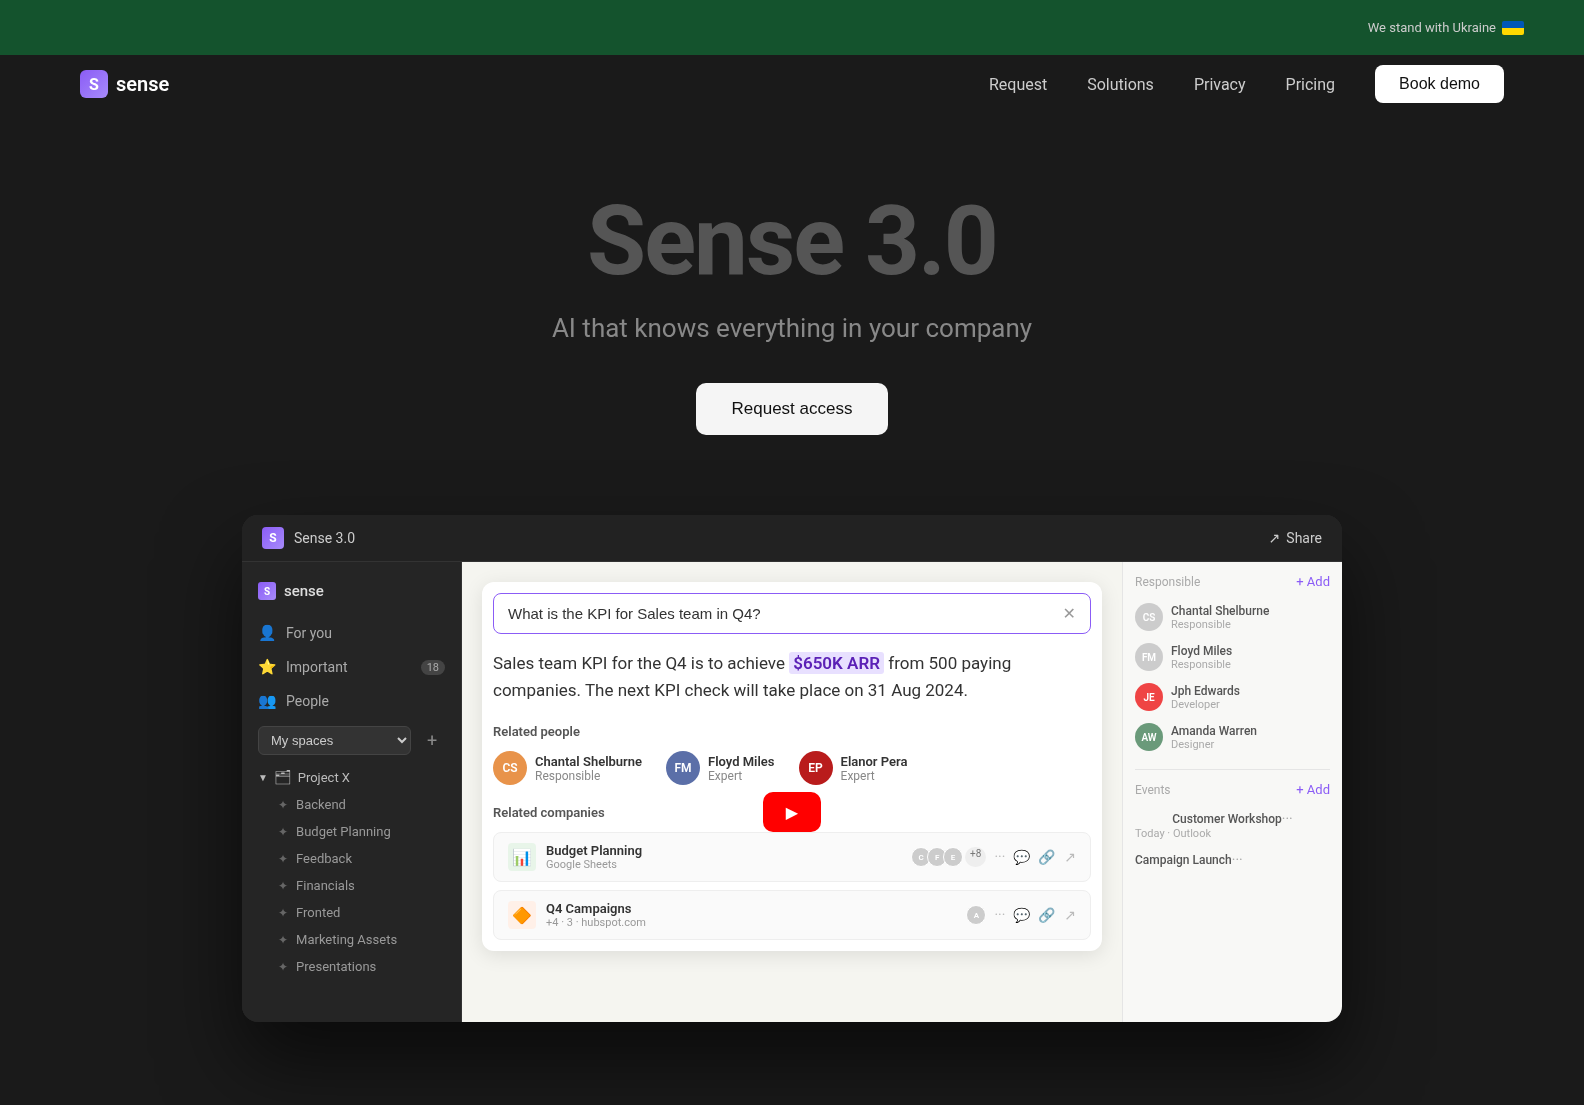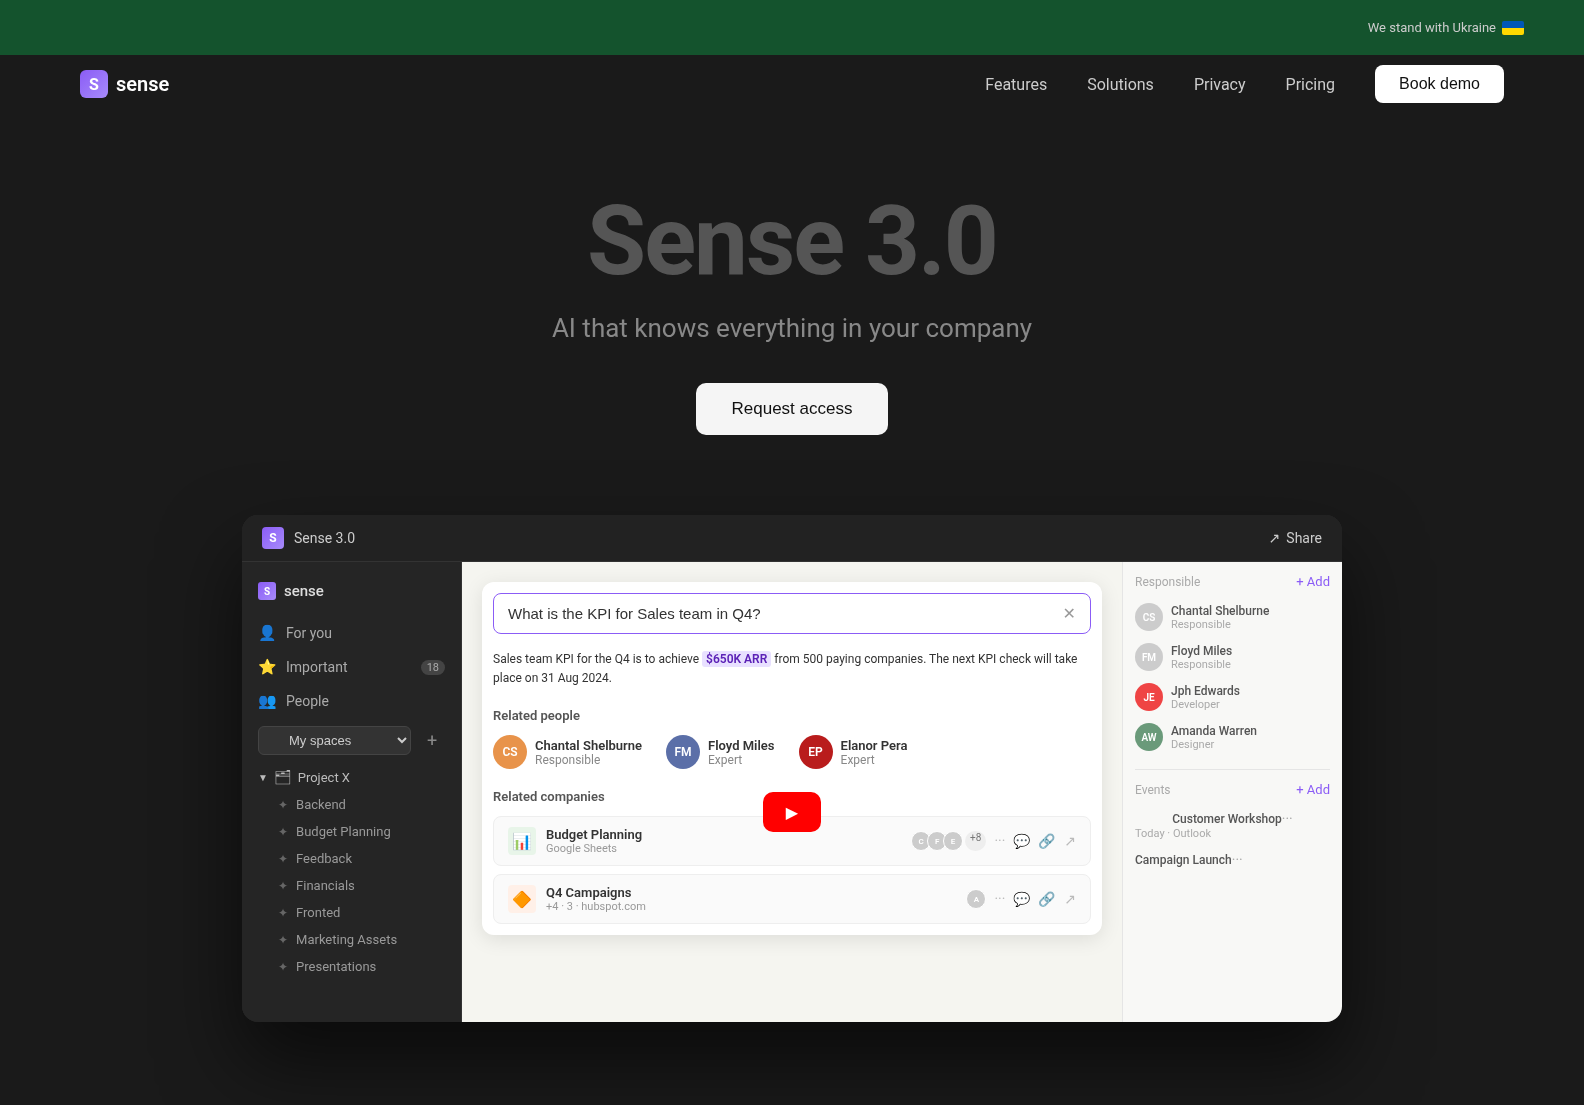--- a/index.html
+++ b/index.html
@@ -221,21 +221,21 @@
       padding: 8px 16px;
       display: flex;
       align-items: center;
       gap: 8px;
     }
     .spaces-select {
       flex: 1;
       background: #333;
       border: 1px solid #444;
       color: #ccc;
-      padding: 5px 26px;
+      padding: 5px 8px;
       border-radius: 6px;
       font-size: 13px;
       cursor: pointer;
     }
     .spaces-add {
       color: #888;
       cursor: pointer;
       font-size: 18px;
       width: 26px;
       height: 26px;
@@ -297,21 +297,21 @@
       font-size: 15px;
       color: #333;
       background: transparent;
     }
     .search-close {
       color: #999;
       cursor: pointer;
       font-size: 16px;
     }
     .answer-text {
-      font-size: 12px;
+      font-size: 17px;
       color: #333;
       line-height: 1.6;
       margin-bottom: 20px;
     }
     .highlight {
       background: #e8e0ff;
       color: #5b21b6;
       padding: 1px 4px;
       border-radius: 3px;
       font-weight: 600;
@@ -479,21 +479,21 @@
     <span class="ukraine-flag"></span>
   </div>
 </div>
 
 <nav>
   <div class="logo">
     <div class="logo-icon">S</div>
     <span>sense</span>
   </div>
   <div class="nav-links">
-    <a class="nav-link">Features</a>
+    <a class="nav-link">Request</a>
     <a class="nav-link">Solutions</a>
     <a class="nav-link">Privacy</a>
     <a class="nav-link">Pricing</a>
     <button class="book-demo-btn">Book demo</button>
   </div>
 </nav>
 
 <section class="hero">
   <h1 class="hero-title">Sense 3.0</h1>
   <p class="hero-subtitle">AI that knows everything in your company</p>

